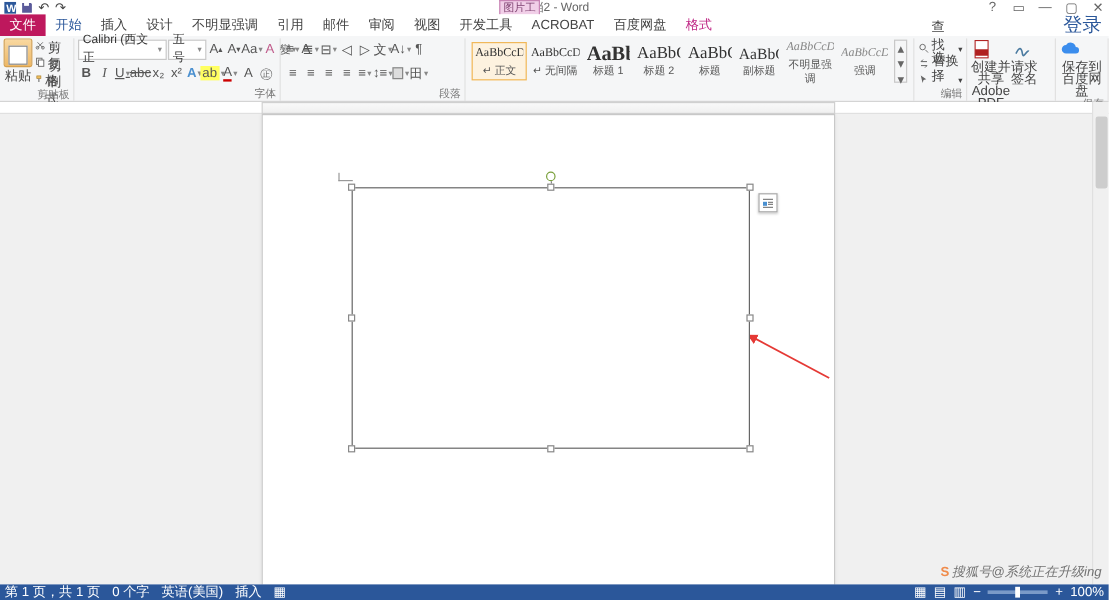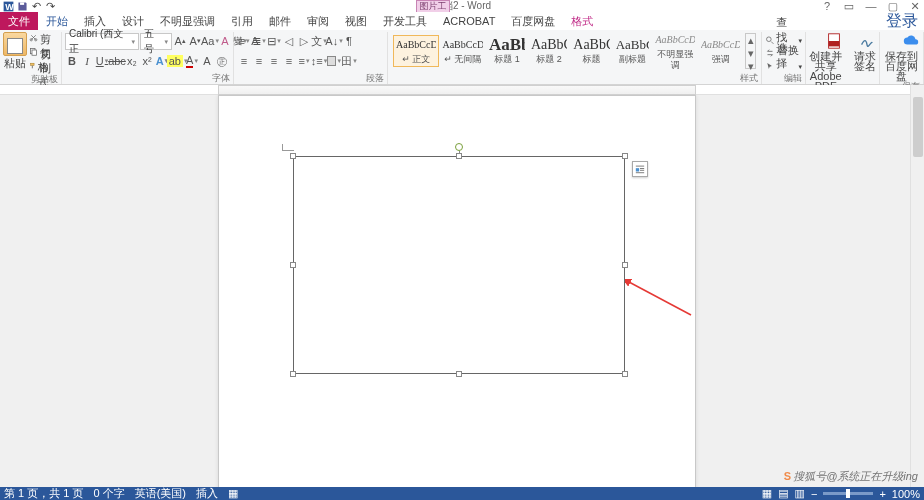--- a/index.html
+++ b/index.html
@@ -32,21 +32,21 @@
 .ic{width:14px;height:16px;display:inline-flex;align-items:center;justify-content:center;color:#555;font-size:11px}
 .ic.b{font-weight:bold}
 .ic.i{font-style:italic;font-family:serif}
 .dd:after{content:"▾";font-size:7px;color:#888;margin-left:1px}
 .para-row{display:flex;gap:1px;align-items:center;height:18px}
 .styles-gallery{display:flex;gap:0;align-items:center;height:38px;padding:0 2px}
 .style-item{border:1px solid transparent;padding:1px 2px;text-align:center;min-width:38px}
 .style-item.sel{border:1px solid #f0b85a;background:#fdf2df}
 .style-item .preview{font-family:"SimSun",serif;color:#333;line-height:15px;height:17px;overflow:hidden}
 .style-item .name{font-size:9px;color:#555;line-height:11px}
-.vbtn{display:flex;flex-direction:column;align-items:flex-end;width:38px;font-size:9px;color:#444;gap:1px}
+.vbtn{display:flex;flex-direction:column;align-items:flex-start;width:38px;font-size:9px;color:#444;gap:1px}
 .vbtn svg{width:18px;height:18px}
 .vbtn .lbl{line-height:10px;text-align:center}
 .edit-group .row{display:flex;align-items:flex-end;gap:2px;font-size:10px;color:#444;height:13px}
 .edit-group svg{width:10px;height:10px}
 .ruler-h{height:10px;background:#fff;border-bottom:1px solid #e0e0e0;position:relative}
 .ruler-h-inner{position:absolute;left:218px;width:478px;height:10px;background:linear-gradient(#f9f9f9,#f0f0f0);border:1px solid #d0d0d0}
 .doc-area{position:absolute;top:95px;left:0;right:14px;bottom:13px;background:#f0f0f0;overflow:hidden}
 .page{position:absolute;left:218px;top:0;width:478px;height:600px;background:#fff;border:1px solid #c8c8c8;box-shadow:0 0 4px rgba(0,0,0,0.1)}
 .pic-frame{position:absolute;left:74px;top:60px;width:332px;height:218px;border:1px solid #666}
 .handle{position:absolute;width:6px;height:6px;background:#fff;border:1px solid #888}
@@ -246,21 +246,20 @@
         <div class="style-item">
           <div class="preview" style="font-size: 10px; font-style: italic; color: rgb(136, 136, 136);">AaBbCcDd</div>
           <div class="name">强调</div>
         </div>
         <div style="width: 12px; height: 36px; border: 1px solid rgb(200, 200, 200); display: flex; flex-direction: column; justify-content: space-around; align-items: center; font-size: 7px; color: rgb(102, 102, 102); margin-left: 2px;">
           <span>▴</span>
           <span>▾</span>
           <span>▾</span>
         </div>
       </div>
-    <div class="group-label">样式</div>
   </div>
 
   <div class="group edit-group" style="width:44px">
     <div class="group-content" style="flex-direction:column;gap:0">
       <div class="row">
           <svg viewBox="0 0 12 12">
             <circle cx="5" cy="5" r="3" fill="none" stroke="#666"></circle>
             <path stroke="#666" d="M8 8l3 3"></path>
           </svg>
           <span>查找</span>

